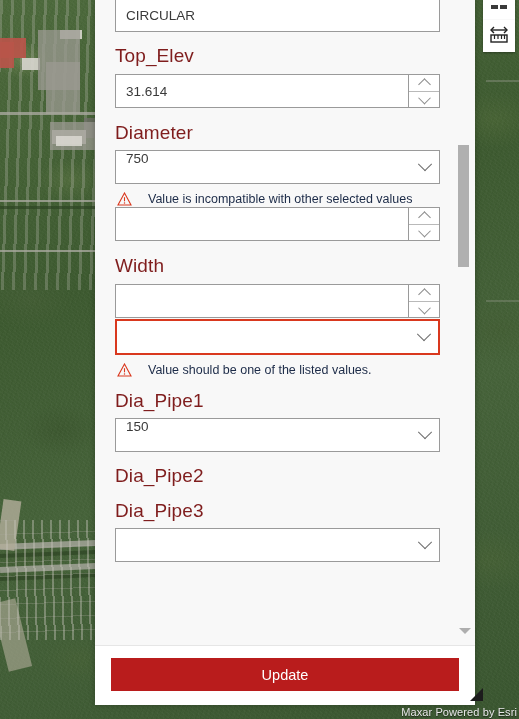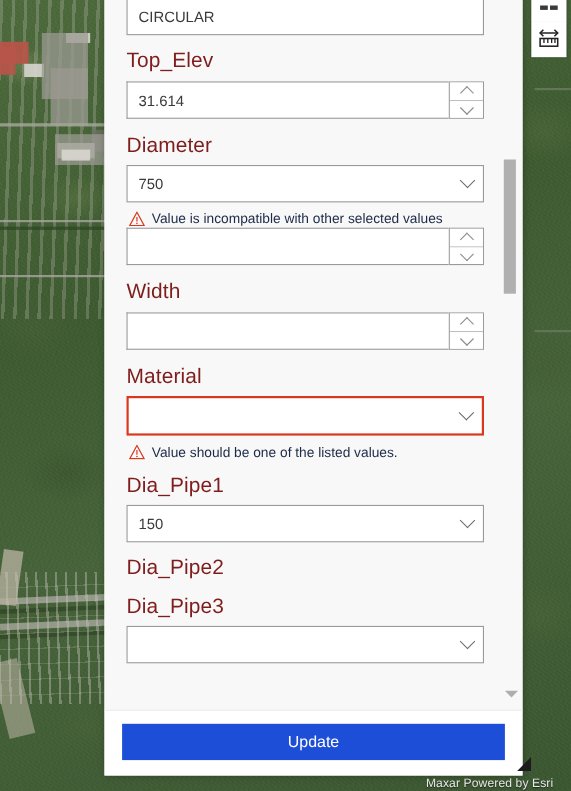--- a/index.html
+++ b/index.html
@@ -185,21 +185,20 @@
 
   
   .sel-wrap {
     position: relative;
     box-sizing: border-box;
     width: 325px;
     height: 34px;
     border: 1px solid #9a9a9a;
     background: #fff;
     display: flex;
-    align-items: center;
     cursor: pointer;
   }
   .sel-wrap.error {
     border: 2px solid #d9381e;
     height: 36px;
   }
   .sel-value {
     flex: 1 1 auto;
     font-size: 13.5px;
     color: #3a3a3a;
@@ -219,21 +218,21 @@
     height: 9px;
     border-right: 1.5px solid #6d6d6d;
     border-bottom: 1.5px solid #6d6d6d;
     transform: rotate(45deg) translate(-2px,-2px);
   }
 
   
   .warn-row {
     display: flex;
     align-items: center;
-    gap: 6px;
+    gap: 16px;
     margin: 8px 0 0 2px;
   }
   .warn-text {
     font-size: 12.5px;
     color: #1b2a47;
   }
   .warn-tri { display: block; }
 
   
   .pscroll-track {
@@ -270,21 +269,21 @@
     background: #ffffff;
     padding: 12px 16px 14px 16px;
     border-top: 1px solid #e6e6e6;
   }
   .update-btn {
     display: block;
     width: 100%;
     height: 33px;
     line-height: 33px;
     text-align: center;
-    background: #1d4ed8;
+    background: #b91c1c;
     color: #ffffff;
     font-size: 14.5px;
     border: none;
     cursor: pointer;
     font-family: "Liberation Sans", sans-serif;
   }
 
   .resize-grip {
     position: absolute;
     right: -8px;
@@ -307,21 +306,21 @@
     display: flex;
     align-items: center;
     justify-content: center;
     cursor: pointer;
   }
   .widget-top { top: -12px; }
   .widget-measure { top: 20px; }
 
   .attribution {
     position: absolute;
-    right: 16px;
+    right: 2px;
     bottom: 1px;
     font-size: 11px;
     color: #e9e9e9;
     text-shadow: 0 1px 1px rgba(0,0,0,.6);
     white-space: nowrap;
     letter-spacing: .1px;
   }
 </style>
 </head>
 <body>
@@ -444,21 +443,20 @@
           <div class="spinner">
             <div class="spin-btn top">
               <i class="chev up"></i>
             </div>
             <div class="spin-btn">
               <i class="chev down"></i>
             </div>
           </div>
         </div>
 
-        <div class="field-label">Material</div>
         <div class="sel-wrap error">
           <span class="sel-value"></span>
           <span class="sel-caret">
             <i class="caret-glyph"></i>
           </span>
         </div>
         <div class="warn-row">
           <svg class="warn-tri" width="15" height="14" viewBox="0 0 15 14">
             <path d="M7.5 1 L14 13 L1 13 Z" fill="none" stroke="#d9381e" stroke-width="1.1"></path>
             <line x1="7.5" y1="5.2" x2="7.5" y2="9.3" stroke="#d9381e" stroke-width="1.1"></line>

